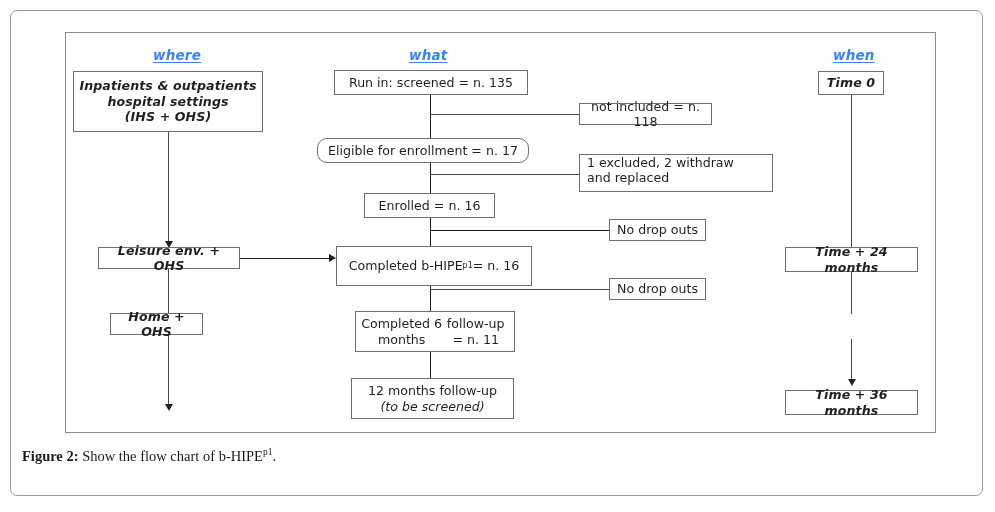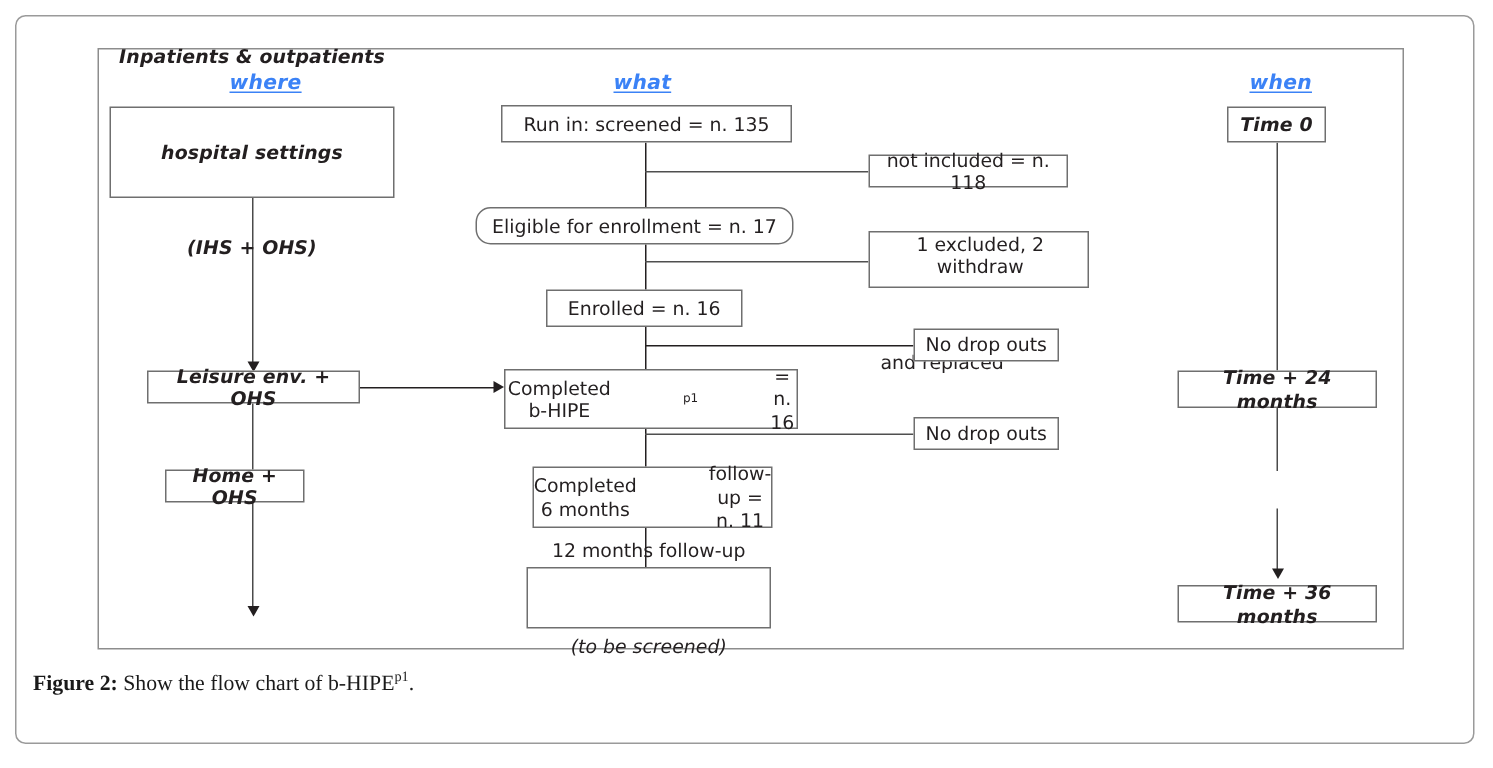--- a/index.html
+++ b/index.html
@@ -67,21 +67,20 @@
     background: #ffffff;
     color: #231f20;
     display: flex;
     align-items: center;
     justify-content: center;
     text-align: center;
     line-height: 1.22;
     font-size: 12.6px;
     z-index: 4;
     padding: 0 5px;
-    gap: 48px;
   }
   .node.italic { font-style: italic; font-weight: 600; letter-spacing: .1px; }
   .node.sans   { font-weight: 500; }
   .node.left-align { justify-content: flex-start; }
 
   .node sup {
     font-size: 8px;
     vertical-align: super;
     line-height: 0;
   }
@@ -192,21 +191,21 @@
 
   <div class="node sans" style="left:351px; top:378px; width:163px; height:41px; flex-direction:column;">
     <span>12 months follow-up</span>
     <span class="italic" style="font-style:italic;">(to be screened)</span>
   </div>
 
   <div class="hline" style="left:430px; top:114px; width:149px;"></div>
   <div class="node sans" style="left:579px; top:103px; width:133px; height:22px;">not included = n. 118</div>
 
   <div class="hline" style="left:430px; top:174px; width:149px;"></div>
-  <div class="node sans left-align" style="left:579px; top:154px; width:147px; height:38px; flex-direction:column; align-items:flex-start; padding-left:7px;">
+  <div class="node sans left-align" style="left:579px; top:154px; width:194px; height:38px; flex-direction:column; align-items:flex-start; padding-left:7px;">
     <span>1 excluded, 2 withdraw</span>
     <span>and replaced</span>
   </div>
 
   <div class="hline dark" style="left:430px; top:230px; width:179px;"></div>
   <div class="node sans" style="left:609px; top:219px; width:97px; height:22px;">No drop outs</div>
 
   <div class="hline" style="left:430px; top:289px; width:179px;"></div>
   <div class="node sans" style="left:609px; top:278px; width:97px; height:22px;">No drop outs</div>
 

